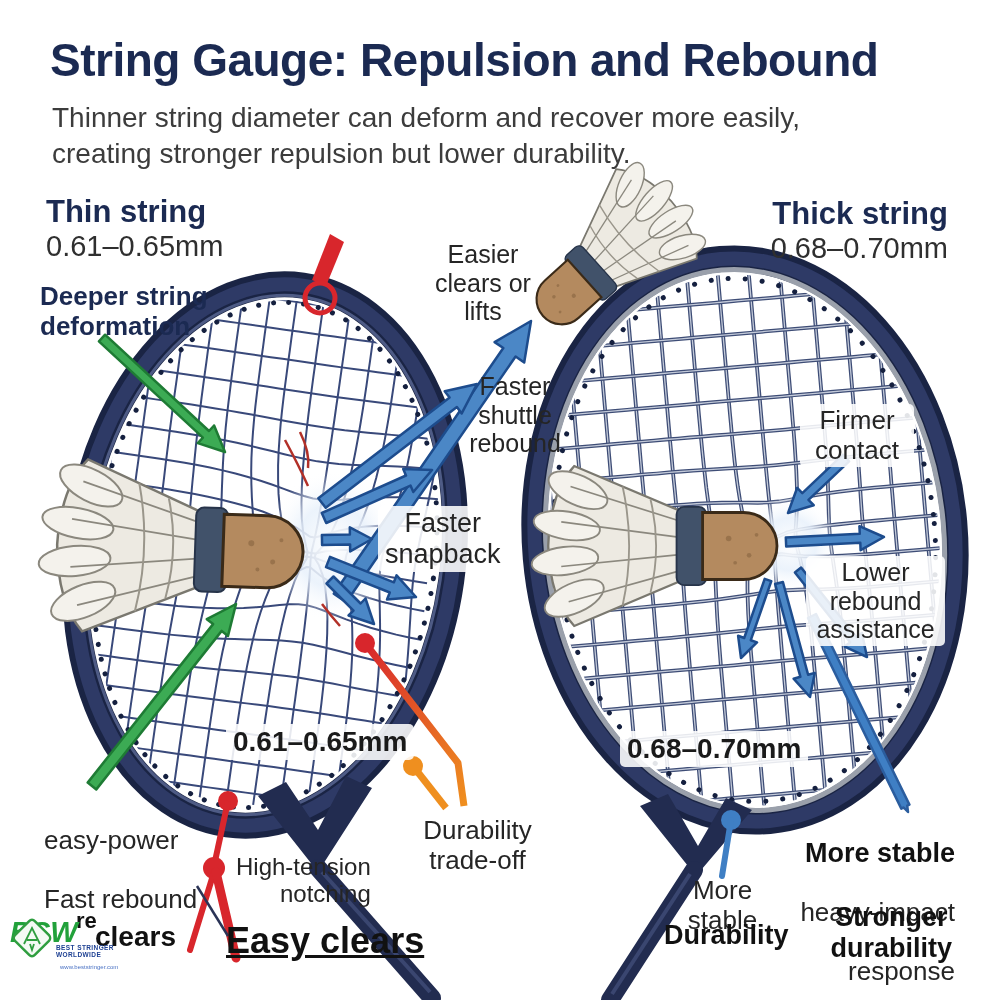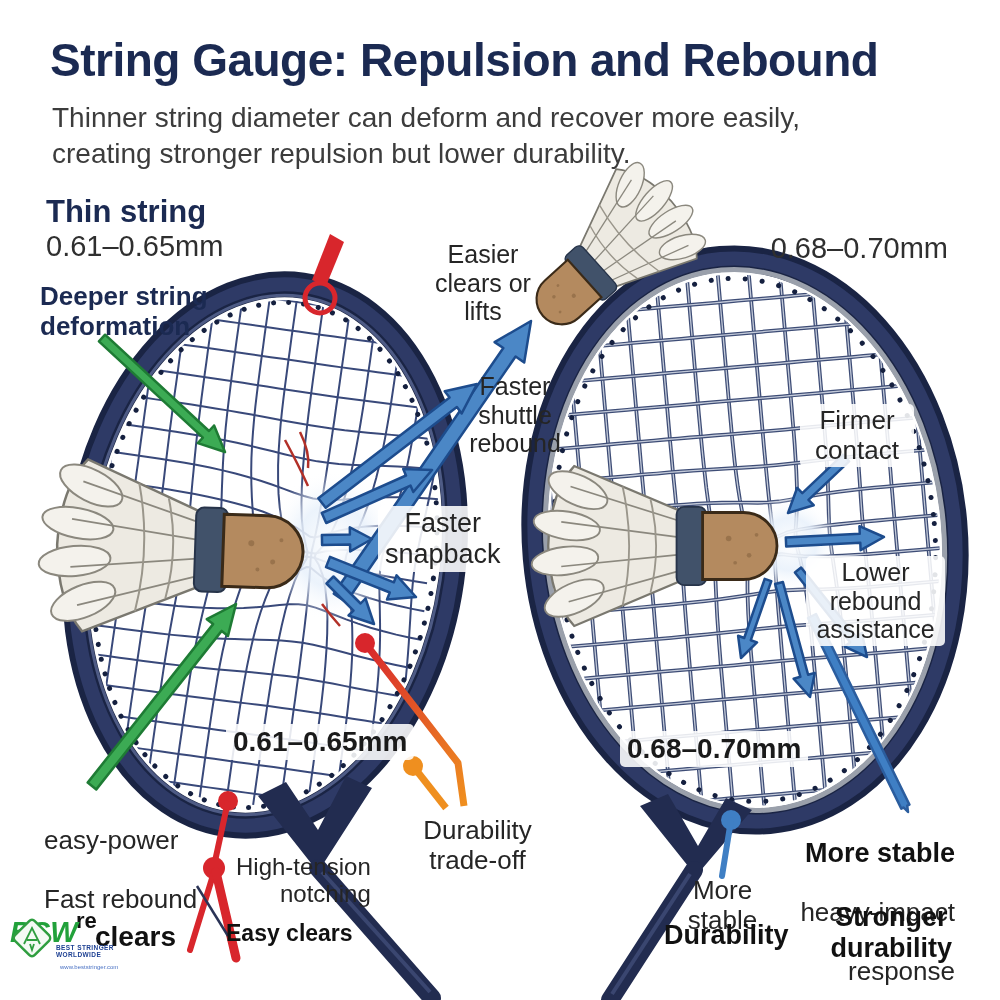--- a/index.html
+++ b/index.html
@@ -249,20 +249,21 @@
         <polygon points="808.0,618.0 901.3,808.6 903.6,807.5 908.0,812.0 907.2,805.7 909.4,804.6 816.0,614.0" fill="#3f7fc4" stroke="#2b5d9e" stroke-width="2.5" stroke-linejoin="round"></polygon>
       </g>
 </svg>
 
 <div class="lbl title">String Gauge: Repulsion and Rebound</div>
 <div class="lbl subtitle">Thinner string diameter can deform and recover more easily,
 creating stronger repulsion but lower durability.</div>
 
 <div class="lbl colhead" style="left:46px;top:194px;">Thin string</div>
 <div class="lbl colrange" style="left:46px;top:230px;">0.61–0.65mm</div>
+<div class="lbl colhead right" style="right:52px;top:196px;">Thick string</div>
 <div class="lbl colrange right" style="right:52px;top:232px;">0.68–0.70mm</div>
 
 <div class="lbl navy" style="left:40px;top:282px;font-size:26px;font-weight:600;">Deeper string
 deformation</div>
 <div class="lbl center" style="left:398px;top:240px;width:170px;">Easier
 clears or
 lifts</div>
 <div class="lbl center" style="left:445px;top:372px;width:140px;">Faster
 shuttle
 rebound</div>
@@ -273,21 +274,21 @@
 <div class="lbl" style="left:44px;top:796px;font-size:26px;">
   <div>easy-power</div>
   <div>Fast rebound</div>
 </div>
 
 <div class="lbl b" style="left:76px;top:896px;font-size:22px;color:#111;margin-top:12px;">re</div>
 <div class="lbl b" style="left:95px;top:921px;font-size:28px;color:#111;">clears</div>
 
 <div class="lbl" style="left:236px;top:853px;font-size:24px;text-align:right;">High-tension
 notching</div>
-<div class="lbl b" style="left:226px;top:920px;font-size:23px;color:#111;">Easy clears</div>
+<div class="lbl b" style="left:226px;top:920px;font-size:36px;color:#111;text-decoration:underline;">Easy clears</div>
 <div class="lbl center" style="left:420px;top:816px;width:115px;font-size:26px;">Durability
 trade-off</div>
 
 <div class="lbl center whitebg" style="left:800px;top:404px;width:100px;font-size:26px;">Firmer
 contact</div>
 <div class="lbl center whitebg" style="left:806px;top:556px;width:125px;font-size:25px;">Lower
 rebound
 assistance</div>
 <div class="lbl b whitebg" style="left:620px;top:731px;font-size:28px;color:#1a1a1a;">0.68–0.70mm</div>
 <div class="lbl center" style="left:660px;top:876px;width:125px;font-size:26px;">More stable</div>

